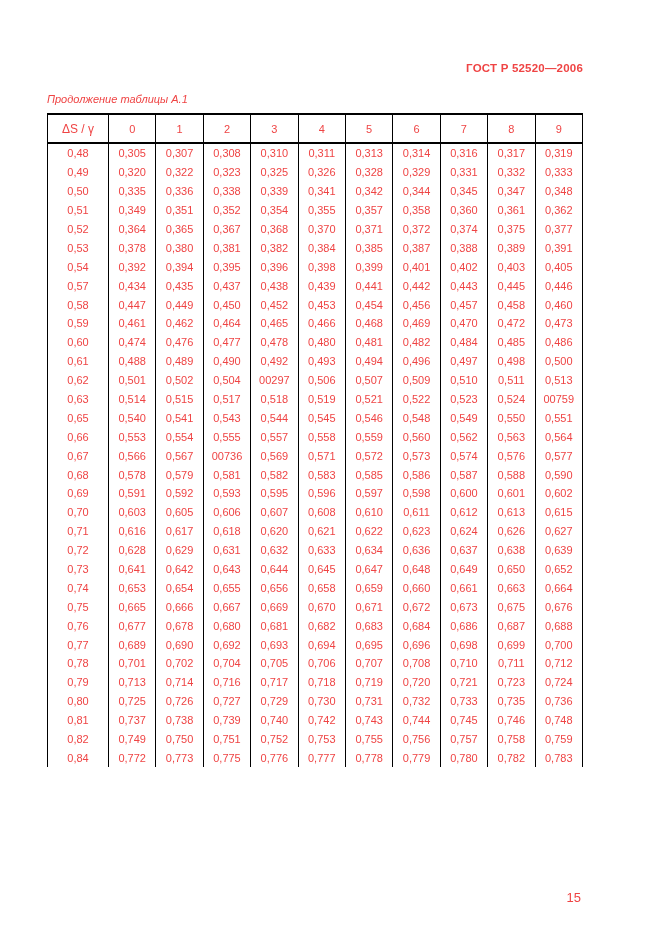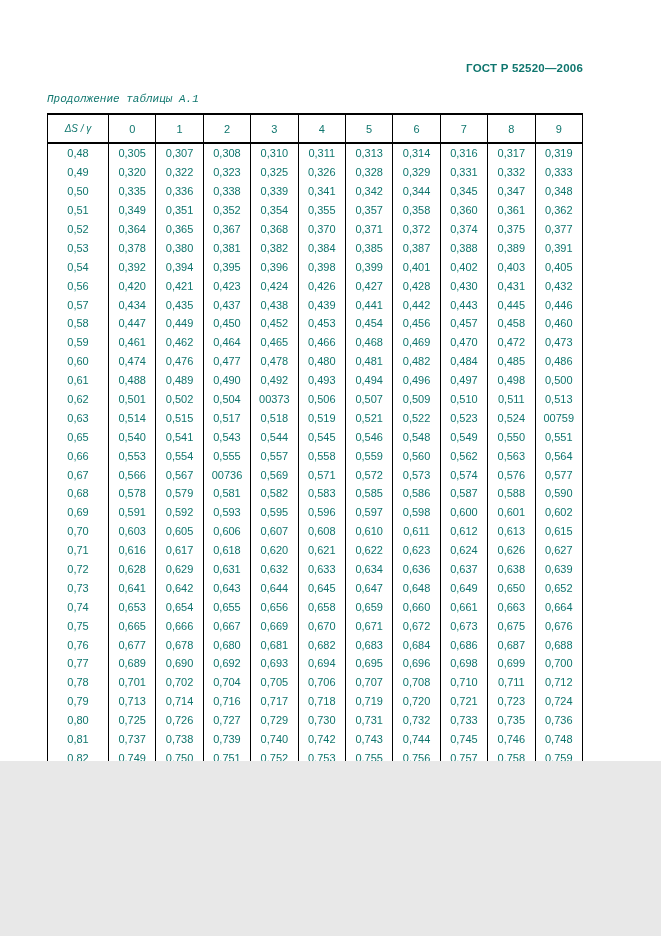--- a/index.html
+++ b/index.html
@@ -1,37 +1,36 @@
 <!DOCTYPE html>
 <html><head>
 <meta charset="utf-8">
 <style>
   html,body{margin:0;padding:0;background:#e8e8e8;}
   .page{
     position:relative;
-    width:661px;height:761px;
+    width:661px;height:936px;
     background:#ffffff;
     font-family:"Liberation Sans",sans-serif;
-    color:#0f766e;
+    color:#ef4444;
     overflow:hidden;
     margin:0 auto;
   }
   .doc-header{
     position:absolute;
     top:62px;right:78px;
     font-size:11.5px;
     font-weight:bold;
     letter-spacing:0.2px;
   }
   .table-caption{
     position:absolute;
     top:93px;left:47px;
     font-size:11px;
     font-style:italic;
-    font-family:Liberation Mono, monospace;
   }
   table.data-table{
     position:absolute;
     top:113px;left:47px;
     width:536px;
     border-collapse:collapse;
     table-layout:fixed;
     border-top:2px solid #000;
     border-left:1.5px solid #000;
     border-right:1.5px solid #000;
@@ -42,35 +41,34 @@
     height:27px;
     font-weight:normal;
     text-align:center;
     vertical-align:middle;
     border-left:1px solid #000;
     border-bottom:2.5px solid #000;
     padding:0;
   }
   table.data-table thead th:first-child{
     border-left:none;
-    font-style:italic;
-    font-size:10px;
+    font-size:12px;
   }
   table.data-table tbody td{
     height:18.9px;
     text-align:center;
     vertical-align:middle;
     border-left:1px solid #000;
     padding:0;
   }
   table.data-table tbody td:first-child{border-left:none;}
   .page-number{
     position:absolute;
-    top:826px;right:80px;
-    font-size:17px;
+    top:890px;right:80px;
+    font-size:13px;
     margin-left:8px;
   }
 </style>
 </head>
 <body>
 
 <div class="page">
 
   <div class="doc-header">ГОСТ Р 52520—2006</div>
 
@@ -181,33 +179,20 @@
           <td>0,395</td>
           <td>0,396</td>
           <td>0,398</td>
           <td>0,399</td>
           <td>0,401</td>
           <td>0,402</td>
           <td>0,403</td>
           <td>0,405</td>
         </tr>
         <tr>
-          <td>0,56</td>
-          <td>0,420</td>
-          <td>0,421</td>
-          <td>0,423</td>
-          <td>0,424</td>
-          <td>0,426</td>
-          <td>0,427</td>
-          <td>0,428</td>
-          <td>0,430</td>
-          <td>0,431</td>
-          <td>0,432</td>
-        </tr>
-        <tr>
           <td>0,57</td>
           <td>0,434</td>
           <td>0,435</td>
           <td>0,437</td>
           <td>0,438</td>
           <td>0,439</td>
           <td>0,441</td>
           <td>0,442</td>
           <td>0,443</td>
           <td>0,445</td>
@@ -263,21 +248,21 @@
           <td>0,496</td>
           <td>0,497</td>
           <td>0,498</td>
           <td>0,500</td>
         </tr>
         <tr>
           <td>0,62</td>
           <td>0,501</td>
           <td>0,502</td>
           <td>0,504</td>
-          <td>00373</td>
+          <td>00297</td>
           <td>0,506</td>
           <td>0,507</td>
           <td>0,509</td>
           <td>0,510</td>
           <td>0,511</td>
           <td>0,513</td>
         </tr>
         <tr>
           <td>0,63</td>
           <td>0,514</td>

